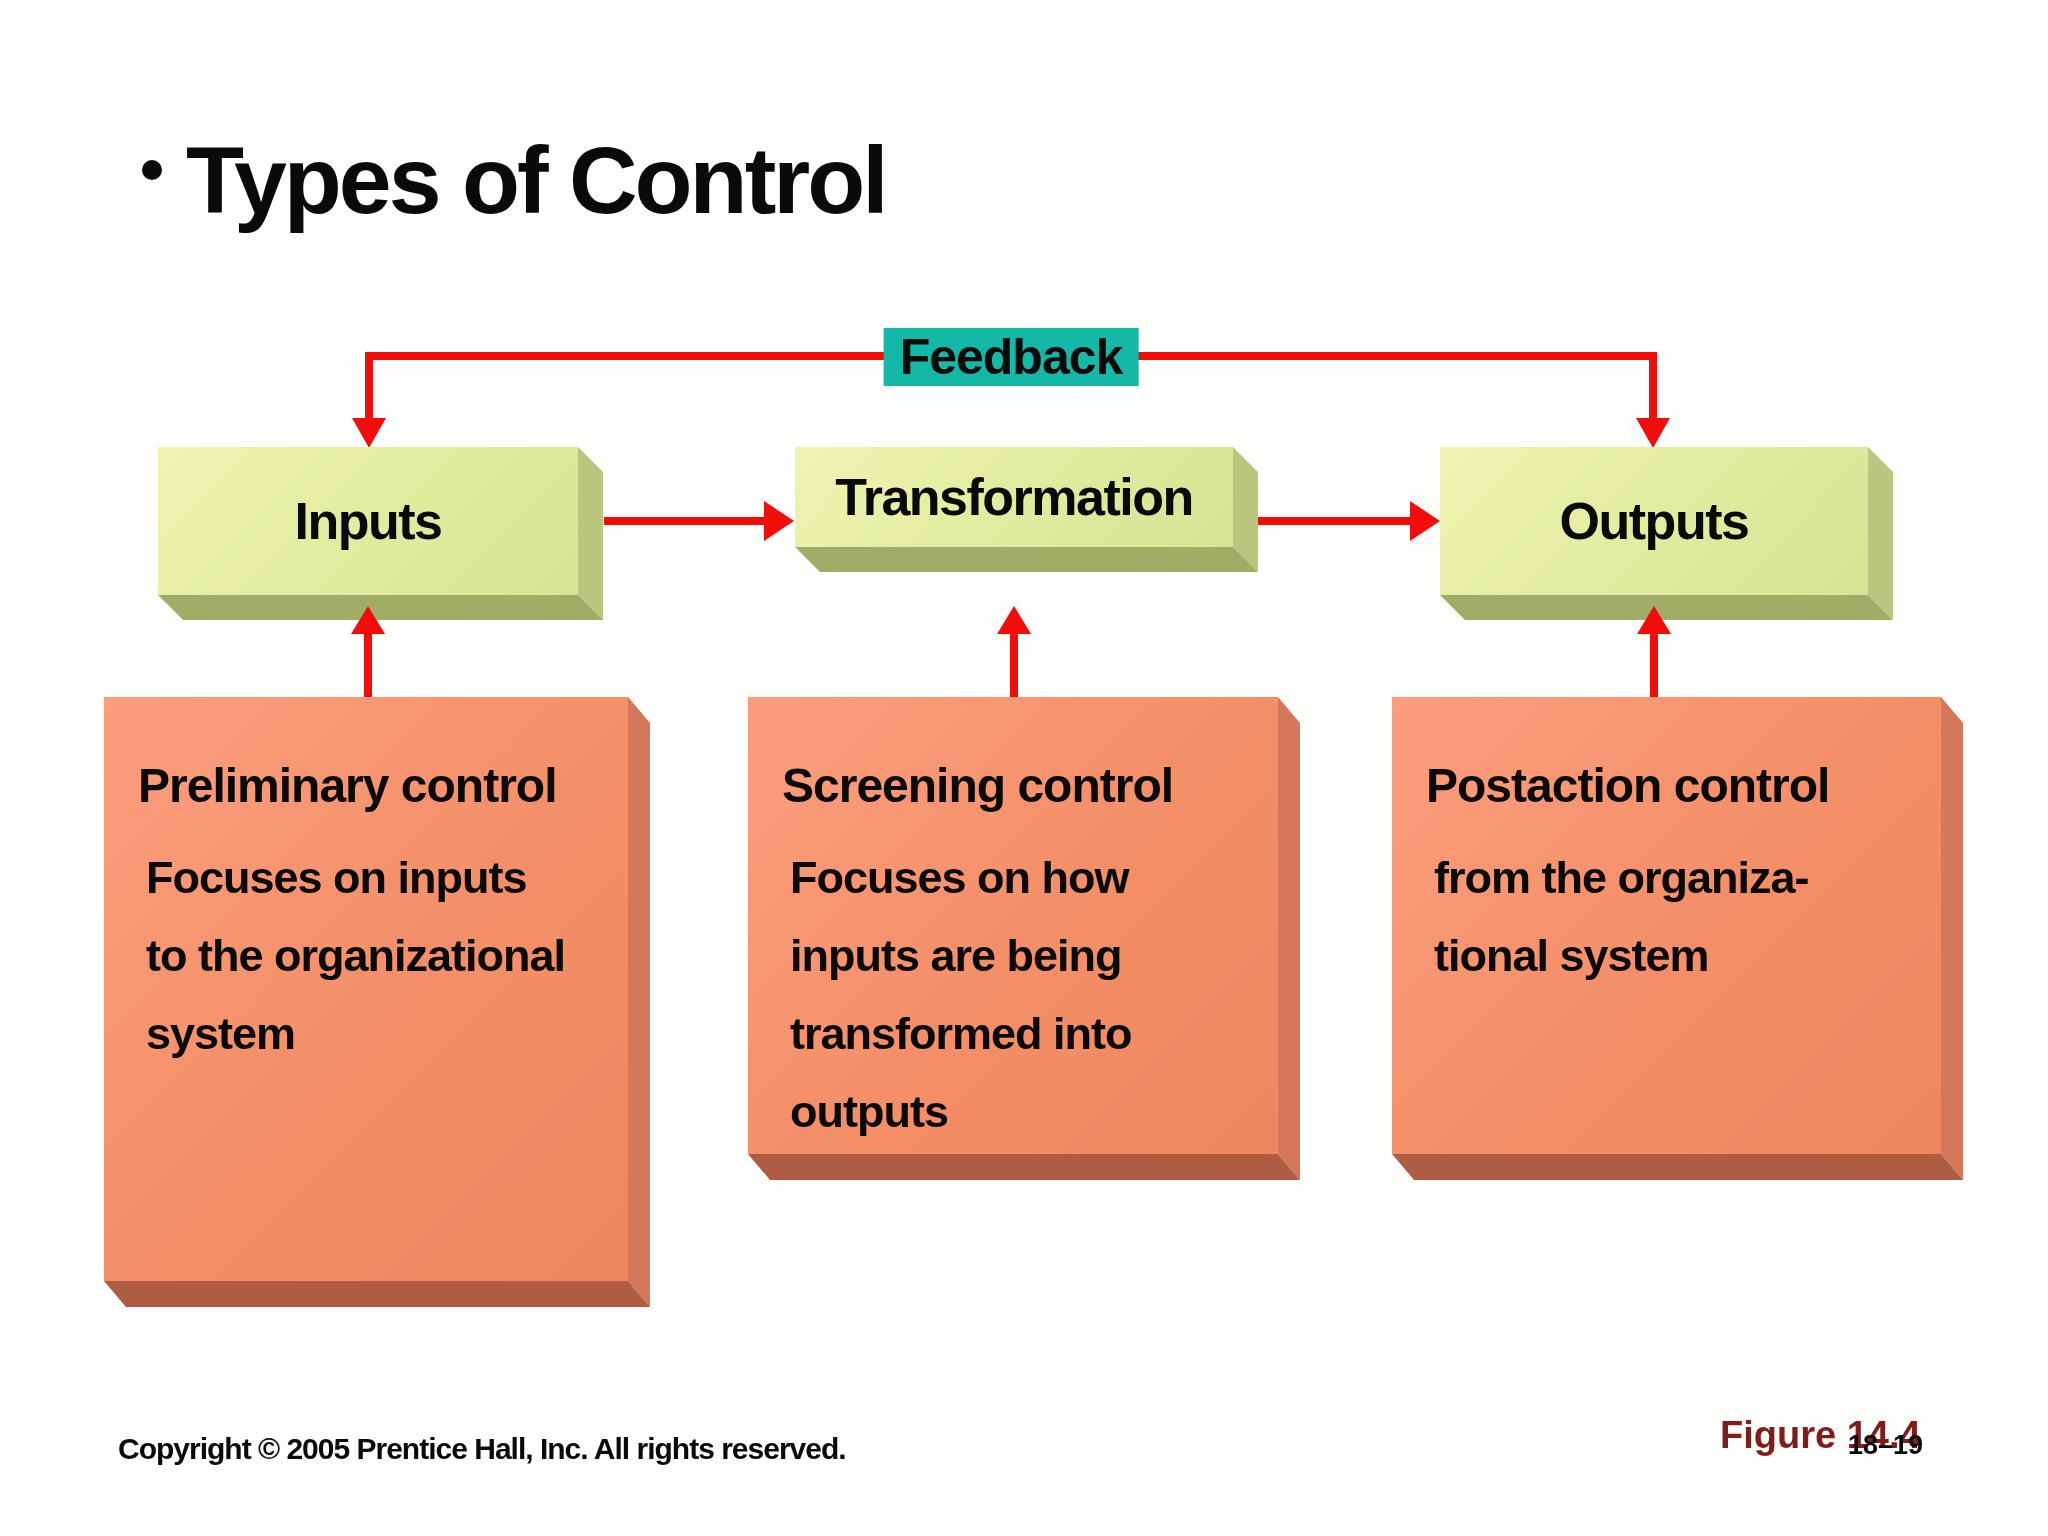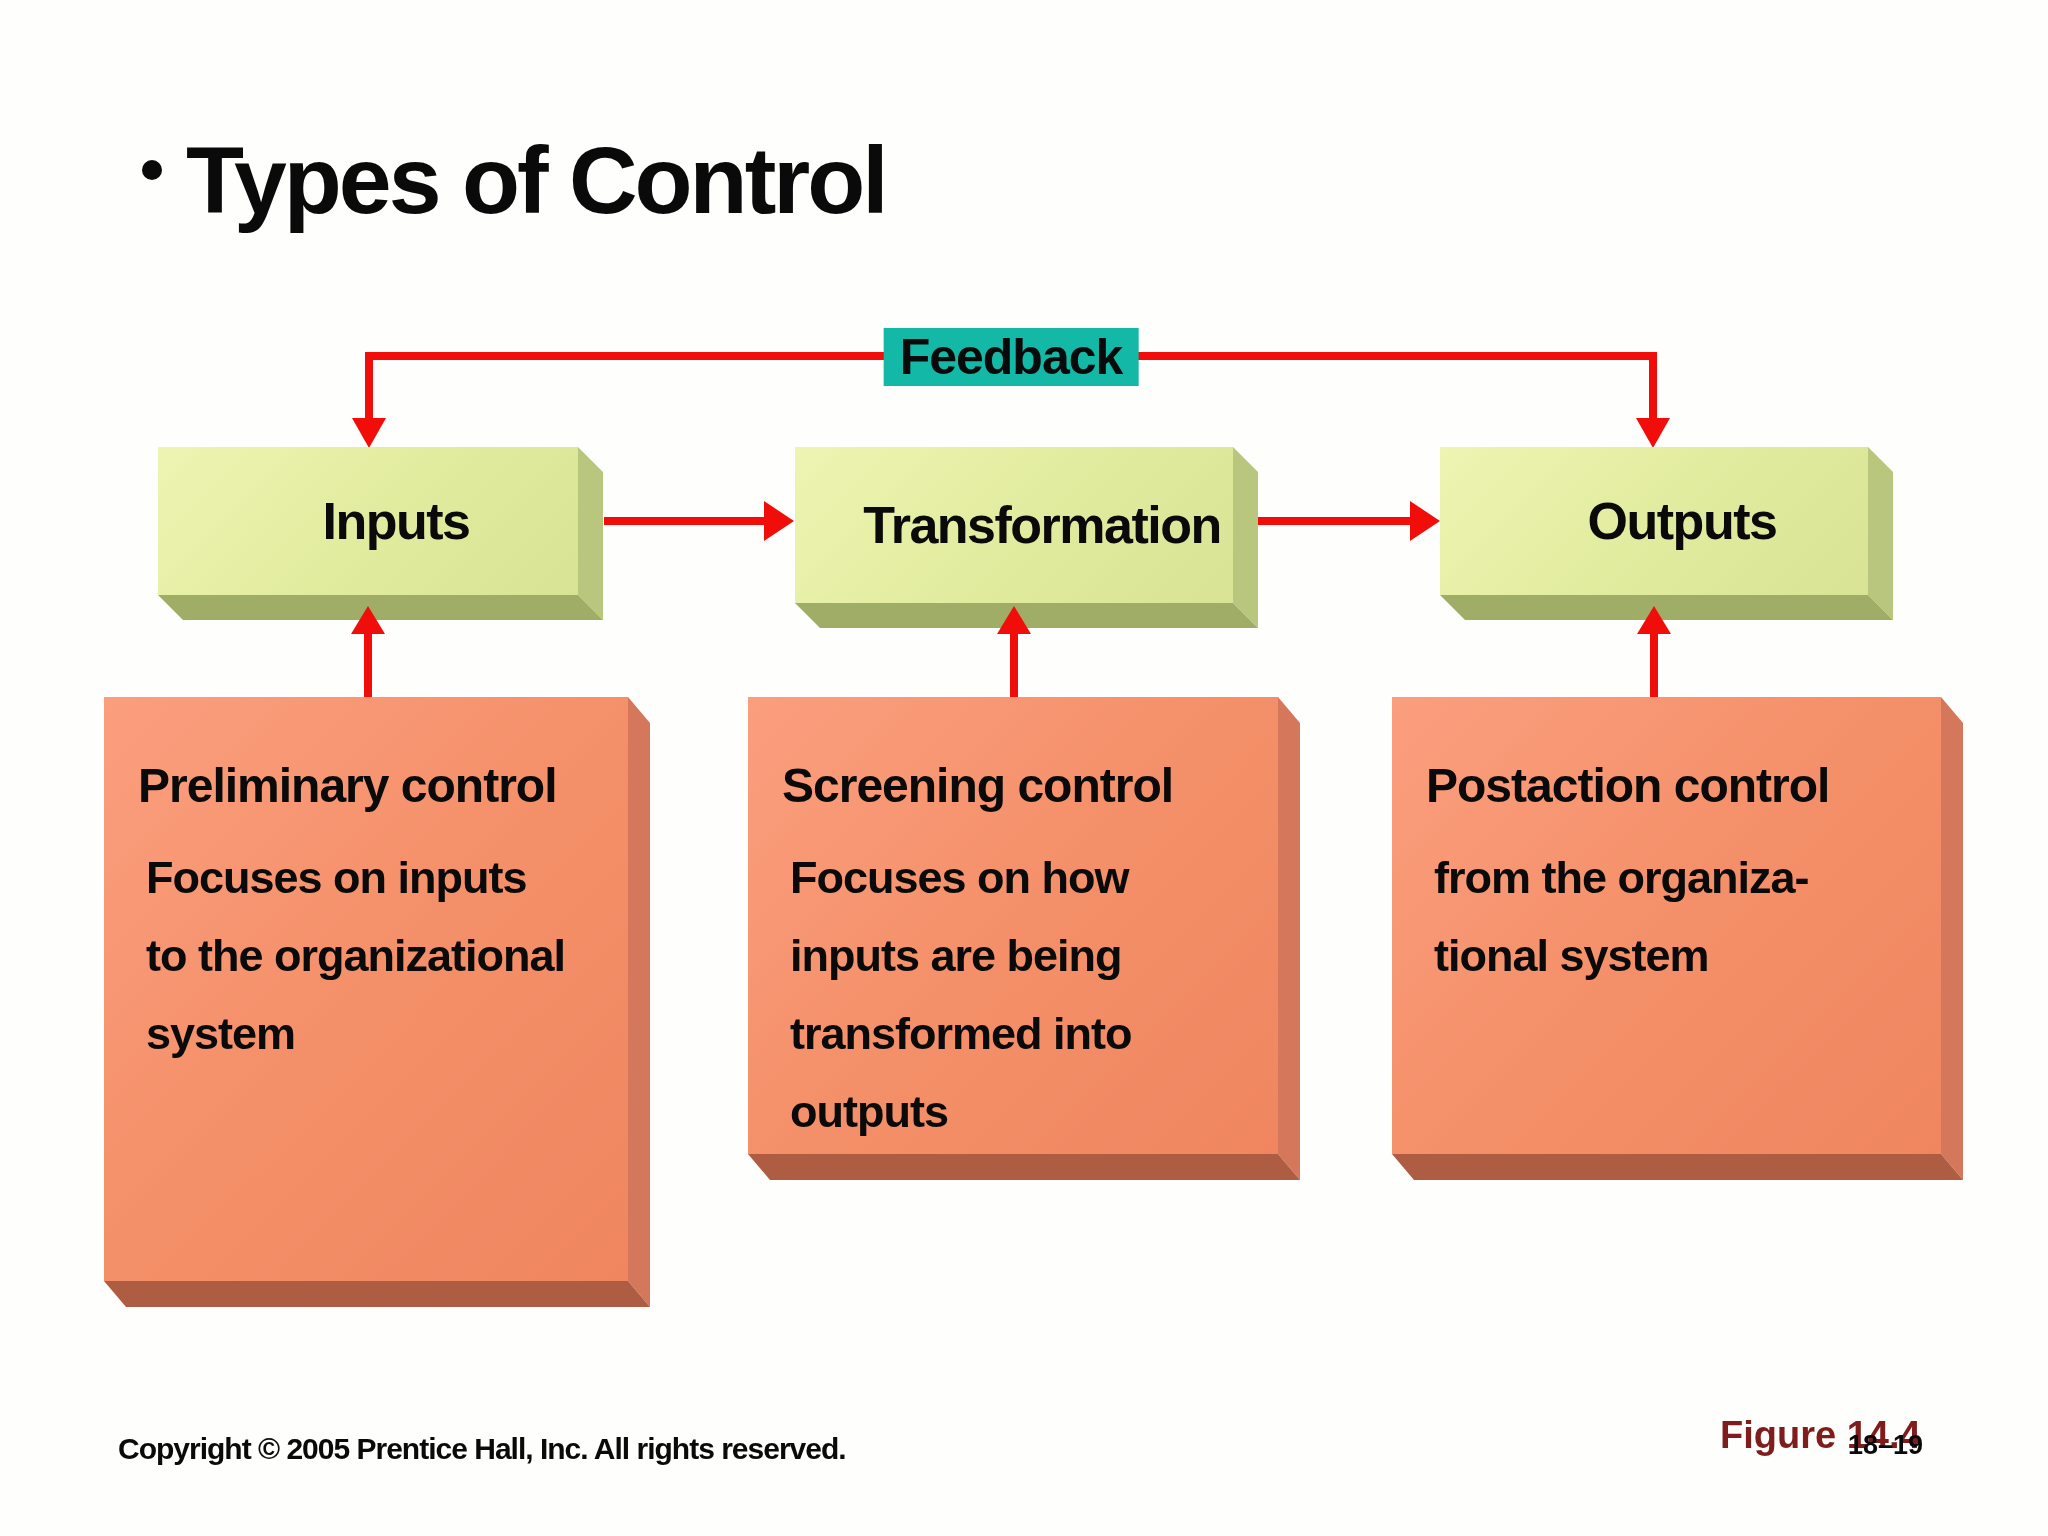--- a/index.html
+++ b/index.html
@@ -57,21 +57,20 @@
 
   .salmon .face{background:linear-gradient(135deg,#fb9e7e 0%,#f49069 50%,#ef8660 100%);}
   .salmon .side-r{background:#d4775a;}
   .salmon .side-b{background:#ae5d43;}
 
   .process-label{
     display:flex;align-items:center;justify-content:center;
     width:100%;height:100%;
     font-size:52px;font-weight:700;letter-spacing:-1.5px;
     white-space:nowrap;
-    padding-left:28px;
   }
 
   .card-heading{
     position:absolute;left:34px;top:62px;
     font-size:48px;font-weight:700;letter-spacing:-1px;line-height:54px;
     white-space:nowrap;
   }
   .card-body{
     position:absolute;left:42px;top:142px;
     font-size:45px;font-weight:700;letter-spacing:-1px;line-height:78px;
@@ -108,21 +107,21 @@
   <div class="tri down" style="left:1636px;top:418px;"></div>
 
   <div class="box3d green" style="left:158px;top:447px;width:445px;height:173px;--dx:25px;--dy:25px;">
     <div class="side-r"></div>
     <div class="side-b"></div>
     <div class="face">
       <div class="process-label">Inputs</div>
     </div>
   </div>
 
-  <div class="box3d green" style="left:795px;top:447px;width:463px;height:181px;--dx:25px;--dy:25px;">
+  <div class="box3d green" style="left:795px;top:447px;width:463px;height:125px;--dx:25px;--dy:25px;">
     <div class="side-r"></div>
     <div class="side-b"></div>
     <div class="face">
       <div class="process-label">Transformation</div>
     </div>
   </div>
 
   <div class="box3d green" style="left:1440px;top:447px;width:453px;height:173px;--dx:25px;--dy:25px;">
     <div class="side-r"></div>
     <div class="side-b"></div>

